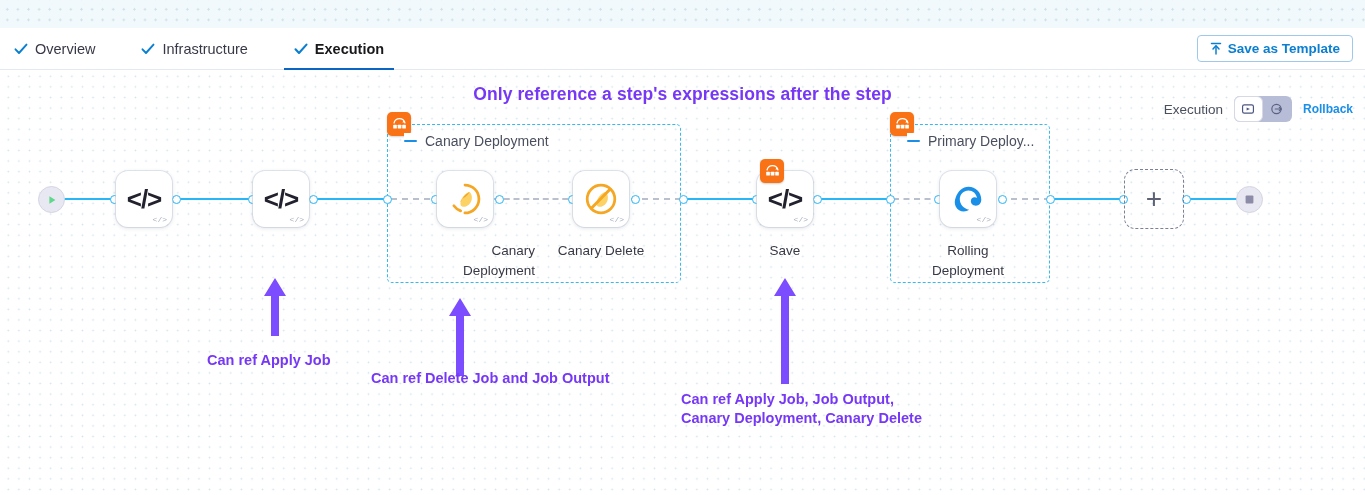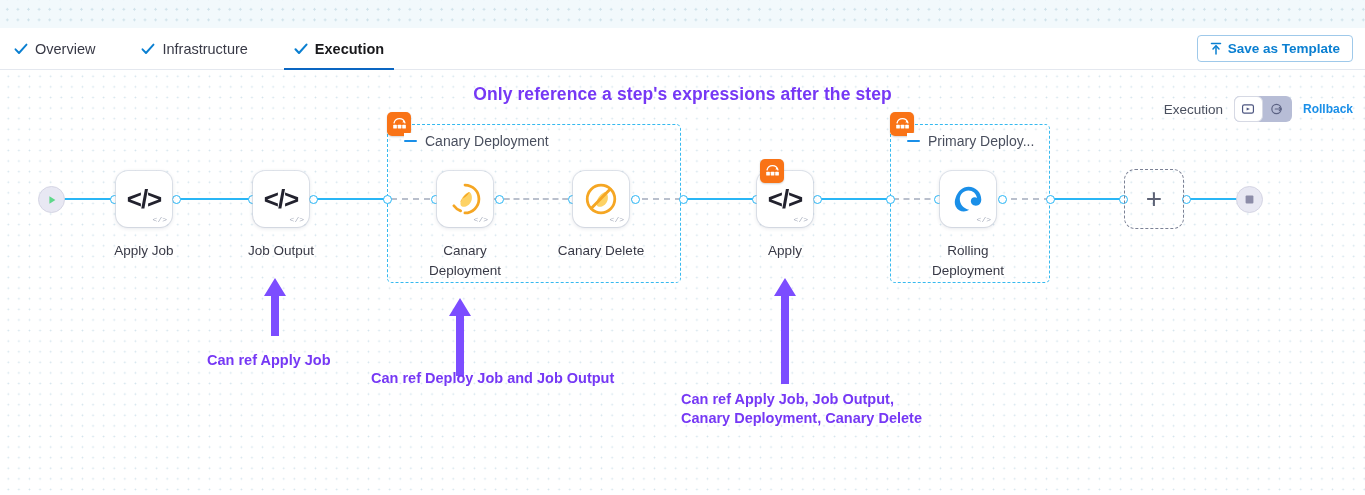--- a/index.html
+++ b/index.html
@@ -298,38 +298,36 @@
       <div class="endcircle" style="left:38px;top:116px;">
         <svg width="12" height="12" viewBox="0 0 12 12">
           <path d="M3.4 2.2 L9.4 6 L3.4 9.8 Z" fill="#5ed88a"></path>
         </svg>
       </div>
 
       <div class="node" style="left:116px;top:101px;">
         <span class="codeglyph">&lt;/&gt;</span>
         <span class="corner">&lt;/&gt;</span>
       </div>
-      <div class="nodelabel" style="left:74px;top:171px;">Apply Job</div>
 
       <div class="node" style="left:253px;top:101px;">
         <span class="codeglyph">&lt;/&gt;</span>
         <span class="corner">&lt;/&gt;</span>
       </div>
-      <div class="nodelabel" style="left:211px;top:171px;">Job Output</div>
 
       <div class="node" style="left:437px;top:101px;">
         <svg width="34" height="34" viewBox="0 0 36 36">
           <path d="M18 3.2 A14.8 14.8 0 1 1 17.9 32.8" fill="none" stroke="#f5a623" stroke-width="2.9" stroke-linecap="round"></path>
           <path d="M13.4 30.6 A14.8 14.8 0 0 1 6.2 25.2" fill="none" stroke="#f5a623" stroke-width="2.9" stroke-linecap="round"></path>
           <path d="M22.8 10.5 C19.5 11.2 15.6 14.6 13.9 19.2 C12.6 22.7 13.1 25.6 15.8 26.2 C19.6 27.0 24.4 23.2 25.2 18.2 C25.7 14.9 24.8 12.0 22.8 10.5 Z" fill="#fdd265"></path>
           <path d="M22.8 10.5 C21.6 13.0 19.2 15.4 16.2 17.1 C13.9 18.4 12.9 19.8 13.4 21.5 C14.9 17.0 18.7 12.5 22.8 10.5 Z" fill="#f5a623"></path>
         </svg>
         <span class="corner">&lt;/&gt;</span>
       </div>
-      <div class="nodelabel" style="left:395px;top:171px;white-space:pre-line;">Canary
+      <div class="nodelabel" style="left:395px;top:171px;white-space:pre-line;text-align:right;">Canary
 Deployment</div>
 
       <div class="node" style="left:573px;top:101px;">
         <svg width="34" height="34" viewBox="0 0 36 36">
           <circle cx="18" cy="18" r="14.6" fill="none" stroke="#f5a623" stroke-width="2.9"></circle>
           <path d="M22.8 10.5 C19.5 11.2 15.6 14.6 13.9 19.2 C12.6 22.7 13.1 25.6 15.8 26.2 C19.6 27.0 24.4 23.2 25.2 18.2 C25.7 14.9 24.8 12.0 22.8 10.5 Z" fill="#fdd265"></path>
           <path d="M7.8 27.8 L27.6 7.6" stroke="#f5a623" stroke-width="3.1" stroke-linecap="round"></path>
         </svg>
         <span class="corner">&lt;/&gt;</span>
       </div>
@@ -341,21 +339,21 @@
         <span class="groupbadge" style="left:3px;top:-12px;">
           <svg width="17" height="17" viewBox="0 0 20 20">
             <path d="M3.6 8.2 A6.6 6.6 0 0 1 16.4 8.2" fill="none" stroke="#ffffff" stroke-width="1.5" stroke-linecap="round"></path>
             <path d="M14.6 4.6 L16.8 7.2 L13.6 7.8 Z" fill="#ffffff"></path>
             <rect x="2.6" y="10.2" width="4.3" height="4.6" rx="0.8" fill="#ffffff"></rect>
             <rect x="7.9" y="10.2" width="4.3" height="4.6" rx="0.8" fill="#ffffff"></rect>
             <rect x="13.2" y="10.2" width="4.3" height="4.6" rx="0.8" fill="#ffffff"></rect>
           </svg>
         </span>
       </div>
-      <div class="nodelabel" style="left:715px;top:171px;">Apply</div>
+      <div class="nodelabel" style="left:715px;top:171px;">Save</div>
 
       <div class="node" style="left:940px;top:101px;">
         <svg width="31" height="31" viewBox="0 0 32 32">
           <path d="M16 2.8 C23.4 2.8 29.2 8.6 29.2 16 C29.2 19.6 27.0 22.4 23.6 22.4 C20.6 22.4 18.4 20.4 18.4 17.6 C18.4 15.2 20.2 13.6 22.4 13.6 C23.4 13.6 24.2 13.9 24.8 14.4 C24.0 9.8 20.4 6.6 16 6.6 C11.0 6.6 7.0 10.6 7.0 15.6 C7.0 21.2 11.0 25.6 16.6 26.6 C12.0 29.8 5.4 28.4 2.8 23.2 C1.4 20.4 1.6 17.0 2.8 14.0 C5.0 7.4 10.0 2.8 16 2.8 Z" fill="#1a8fe8"></path>
         </svg>
         <span class="corner">&lt;/&gt;</span>
       </div>
       <div class="nodelabel" style="left:898px;top:171px;white-space:pre-line;">Rolling
 Deployment</div>
 
@@ -373,19 +371,19 @@
         <path d="M13 2 L24 20 L17 20 L17 60 L9 60 L9 20 L2 20 Z" fill="#7c4dff"></path>
       </svg>
       <svg class="arrow" style="left:447px;top:226px;" width="26" height="82" viewBox="0 0 26 82">
         <path d="M13 2 L24 20 L17 20 L17 80 L9 80 L9 20 L2 20 Z" fill="#7c4dff"></path>
       </svg>
       <svg class="arrow" style="left:772px;top:206px;" width="26" height="110" viewBox="0 0 26 110">
         <path d="M13 2 L24 20 L17 20 L17 108 L9 108 L9 20 L2 20 Z" fill="#7c4dff"></path>
       </svg>
 
       <div class="ann" style="left:207px;top:261px;margin-top:20px;">Can ref Apply Job</div>
-      <div class="ann" style="left:371px;top:299px;">Can ref Deploy Job and Job Output</div>
+      <div class="ann" style="left:371px;top:299px;">Can ref Delete Job and Job Output</div>
       <div class="ann" style="left:681px;top:339px;">Canary Deployment, Canary Delete</div>
       <div class="ann" style="left:681px;top:320px;">Can ref Apply Job, Job Output,</div>
 
     </div>
   </div>
 </div>
 
 </body></html>

